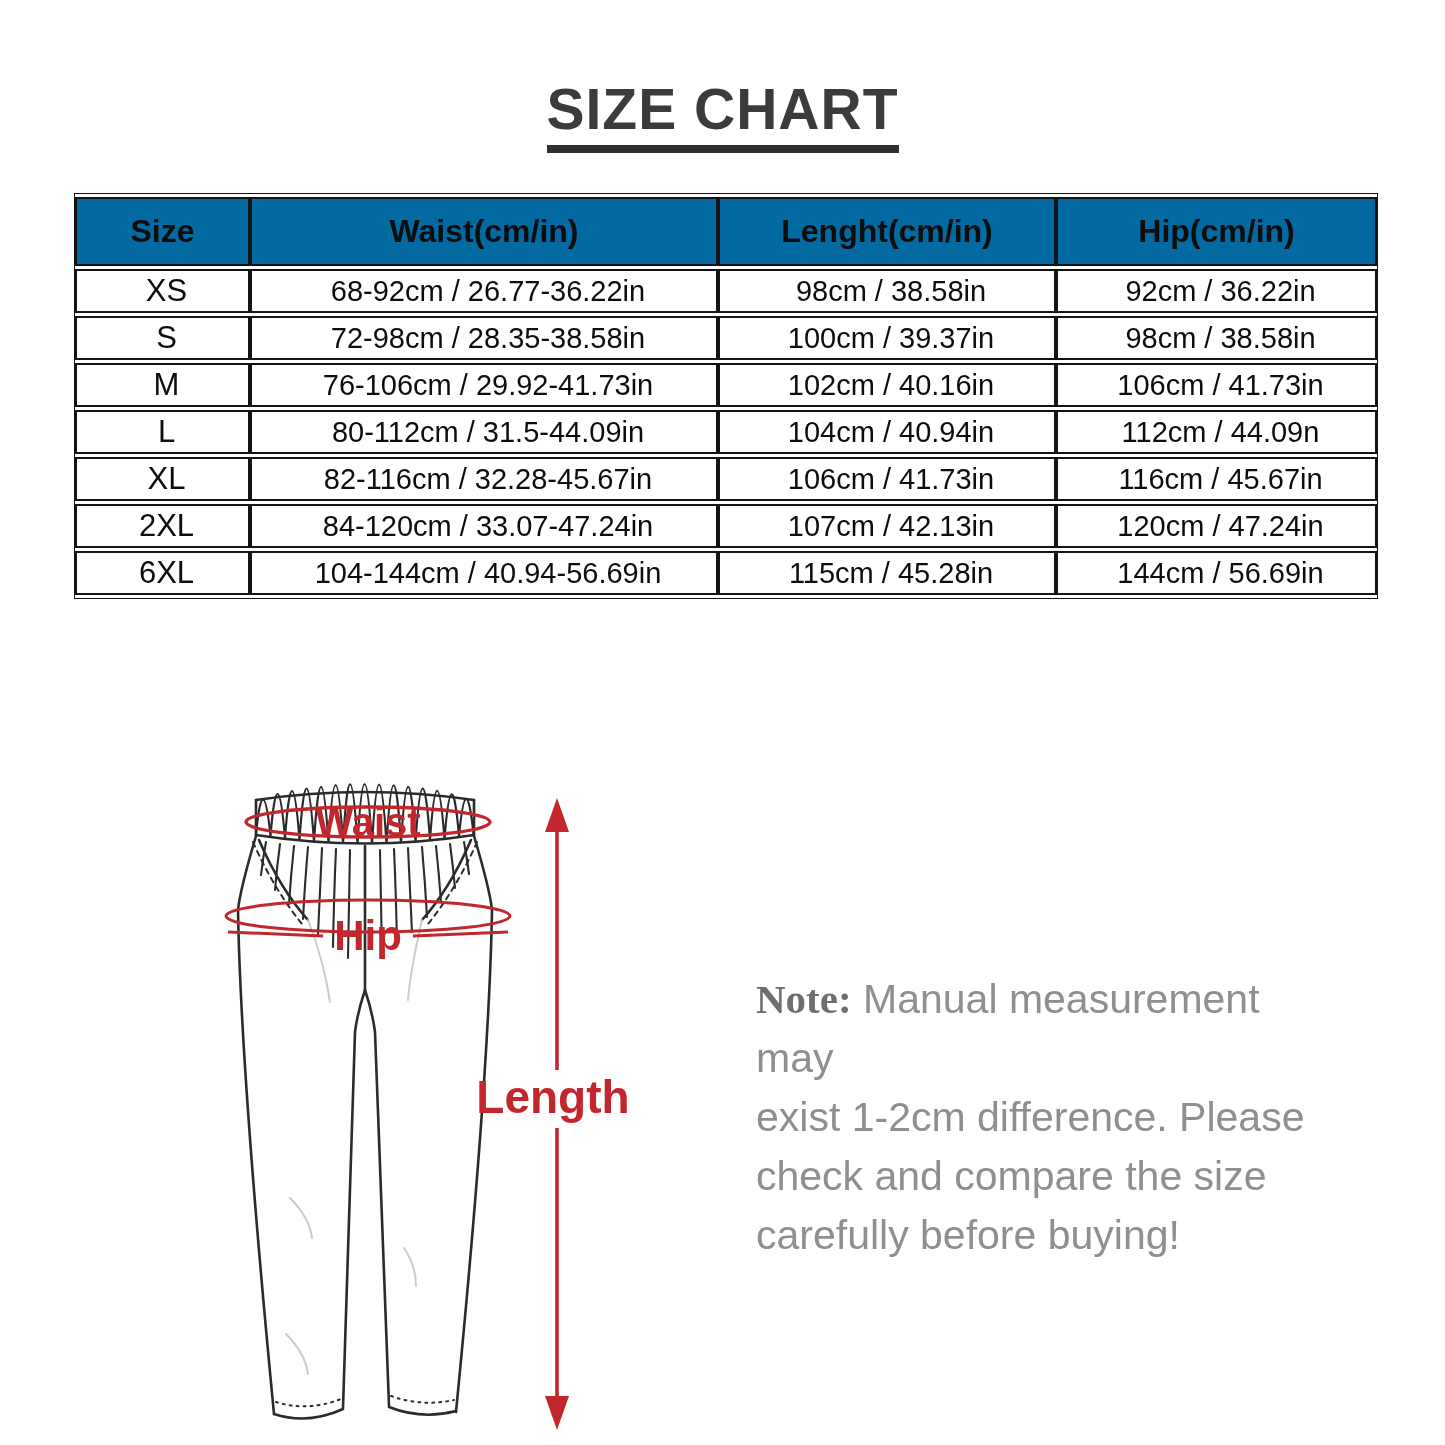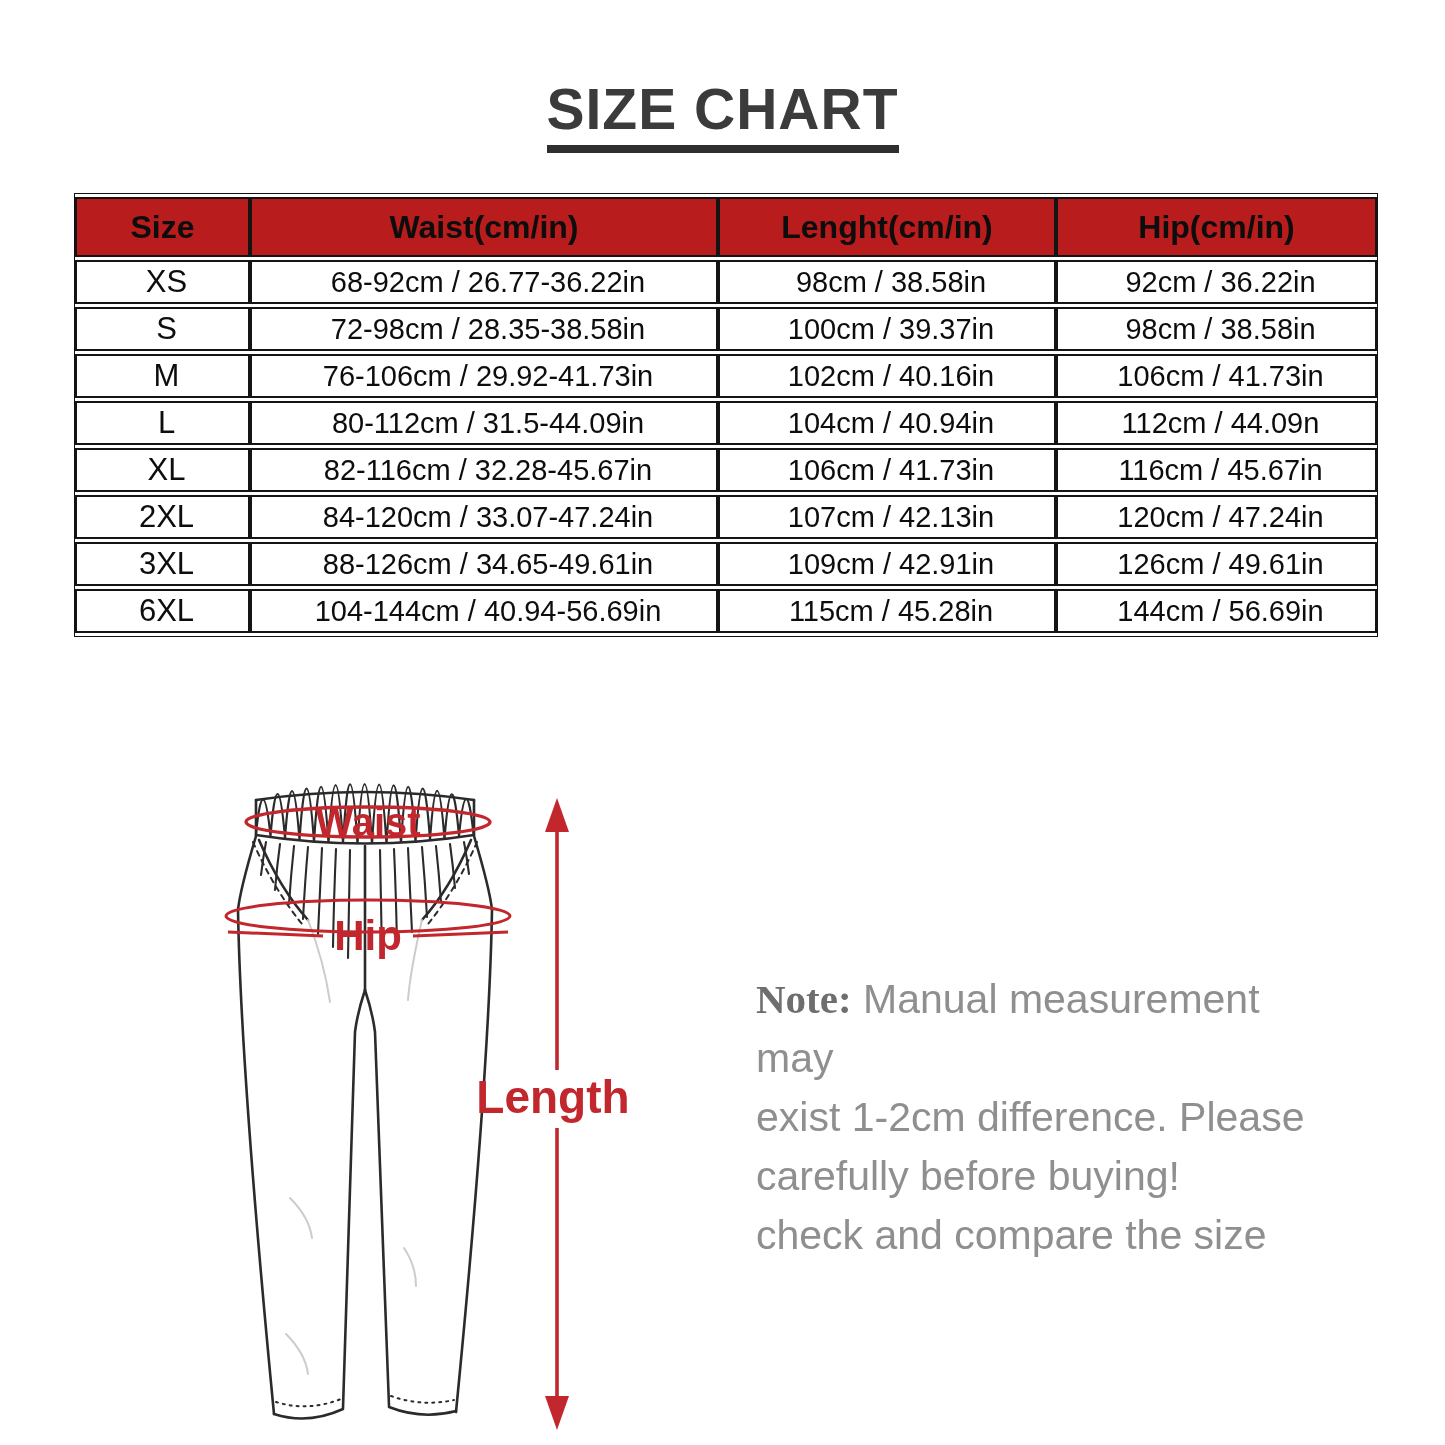--- a/index.html
+++ b/index.html
@@ -21,21 +21,21 @@
   }
   table.size-table col.c0{width:175px;}
   table.size-table col.c1{width:468px;}
   table.size-table col.c2{width:338px;}
   table.size-table col.c3{width:321px;}
   table.size-table th, table.size-table td{
     box-sizing:border-box;border:2.5px solid #141414;text-align:center;
     vertical-align:middle;padding:0 4px;background:#fff;overflow:hidden;white-space:nowrap;
   }
   table.size-table th{
-    height:60px;background:#b91c1c;font-size:32px;font-weight:bold;color:#0d0d0d;
+    height:69px;background:#0369a1;font-size:32px;font-weight:bold;color:#0d0d0d;
   }
   table.size-table td{height:44px;font-size:29px;color:#0d0d0d;padding-left:12px;}
   table.size-table td:first-child{font-size:31px;}
   
   .diagram{position:absolute;left:190px;top:778px;width:480px;height:667px;}
   
   .note{
     position:absolute;left:756px;top:970px;width:580px;
     font-size:41px;line-height:59px;color:#8f8f8f;
   }
@@ -92,26 +92,20 @@
           <td>XL</td>
           <td>82-116cm / 32.28-45.67in</td>
           <td>106cm / 41.73in</td>
           <td>116cm / 45.67in</td>
         </tr>
         <tr>
           <td>2XL</td>
           <td>84-120cm / 33.07-47.24in</td>
           <td>107cm / 42.13in</td>
           <td>120cm / 47.24in</td>
-        </tr>
-        <tr>
-          <td>3XL</td>
-          <td>88-126cm / 34.65-49.61in</td>
-          <td>109cm / 42.91in</td>
-          <td>126cm / 49.61in</td>
         </tr>
         <tr>
           <td>6XL</td>
           <td>104-144cm / 40.94-56.69in</td>
           <td>115cm / 45.28in</td>
           <td>144cm / 56.69in</td>
         </tr>
       </tbody>
   </table>
 
@@ -187,17 +181,17 @@
         <line x1="367" y1="350" x2="367" y2="622" stroke-width="3.6"></line>
         <polygon points="367,652 355,618 379,618" stroke="none"></polygon>
       </g>
       <text x="363" y="335" text-anchor="middle" font-size="46" font-weight="bold" fill="#c1272d">Length</text>
     </g>
   </svg>
 
   <div class="note">
     <div><span class="note-label">Note:</span><span> Manual measurement may</span></div>
     <div>exist 1-2cm difference. Please</div>
+    <div>check and compare the size</div>
     <div>carefully before buying!</div>
-    <div>check and compare the size</div>
   </div>
 
 </div>
 
 </body></html>

